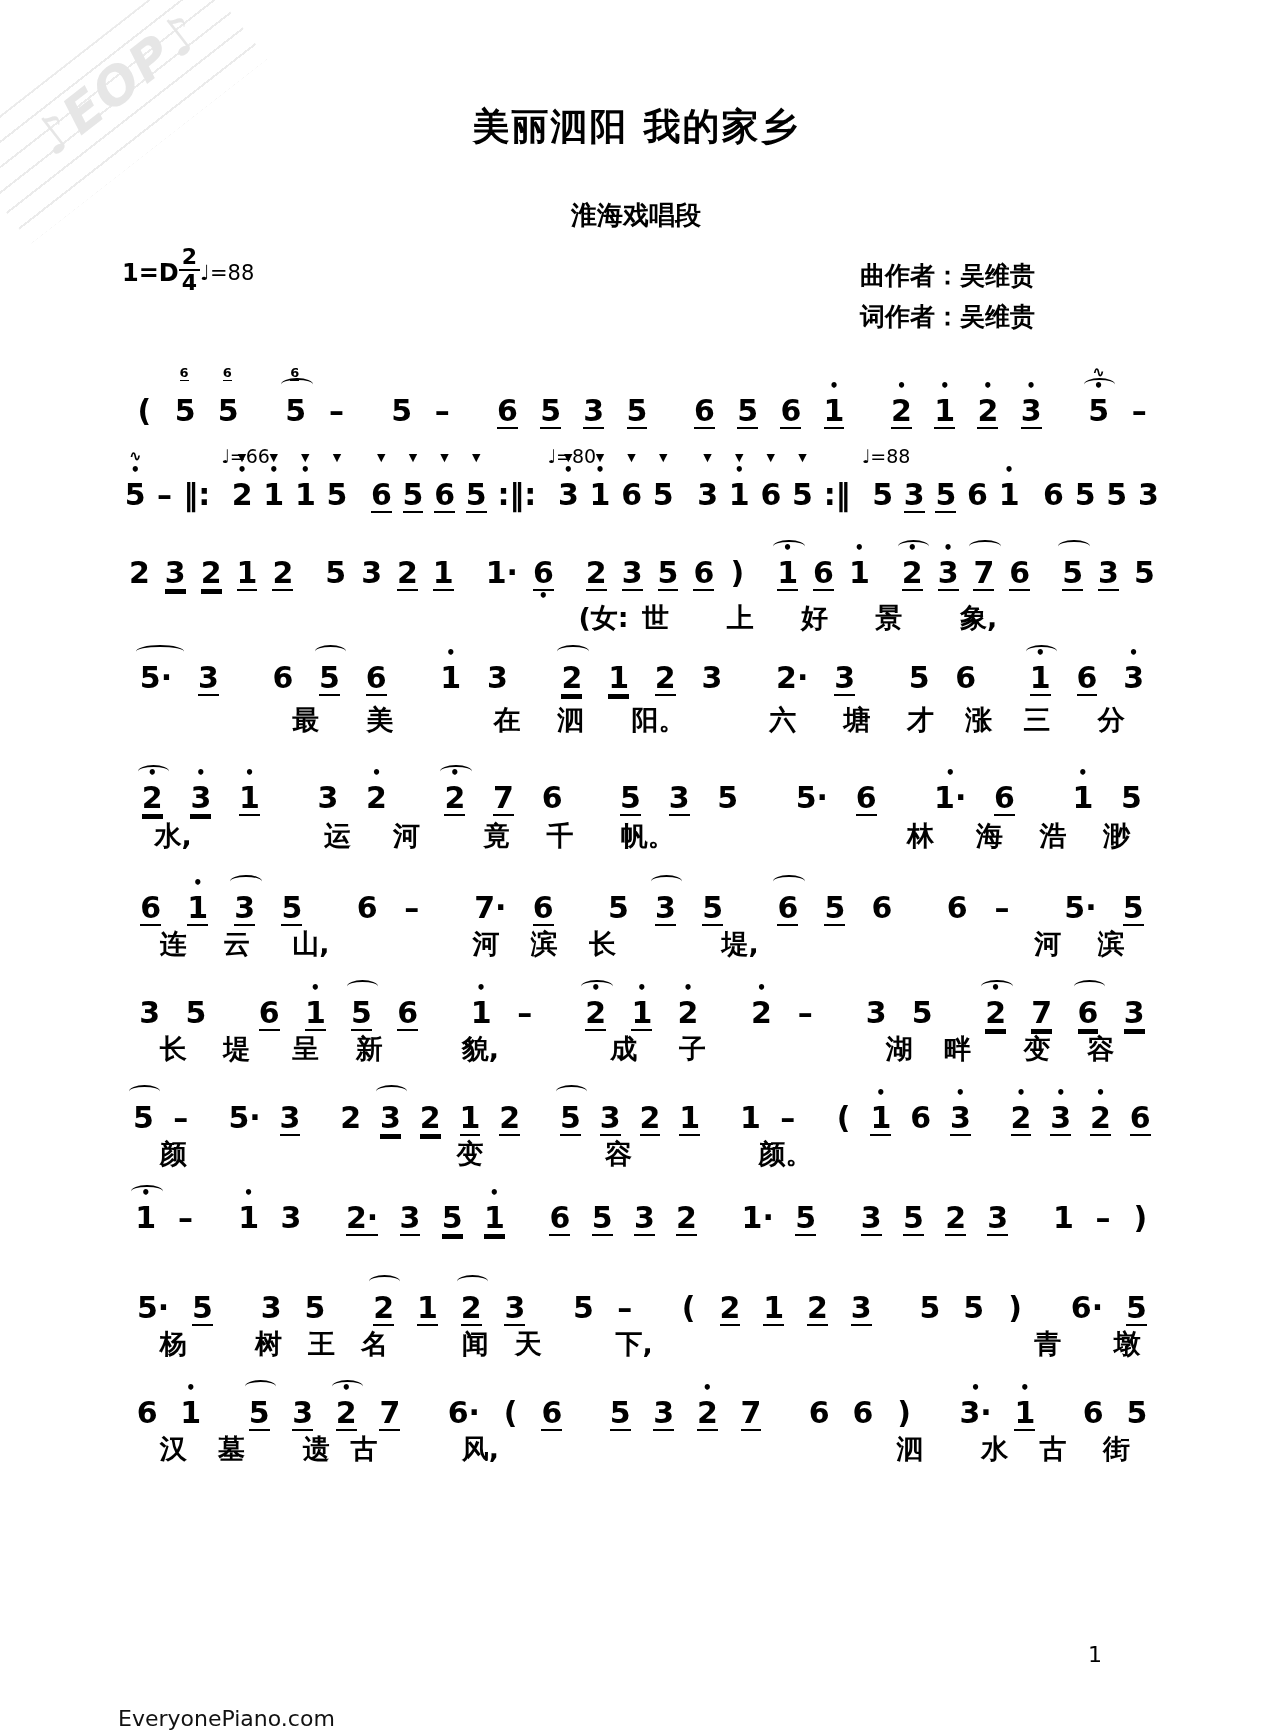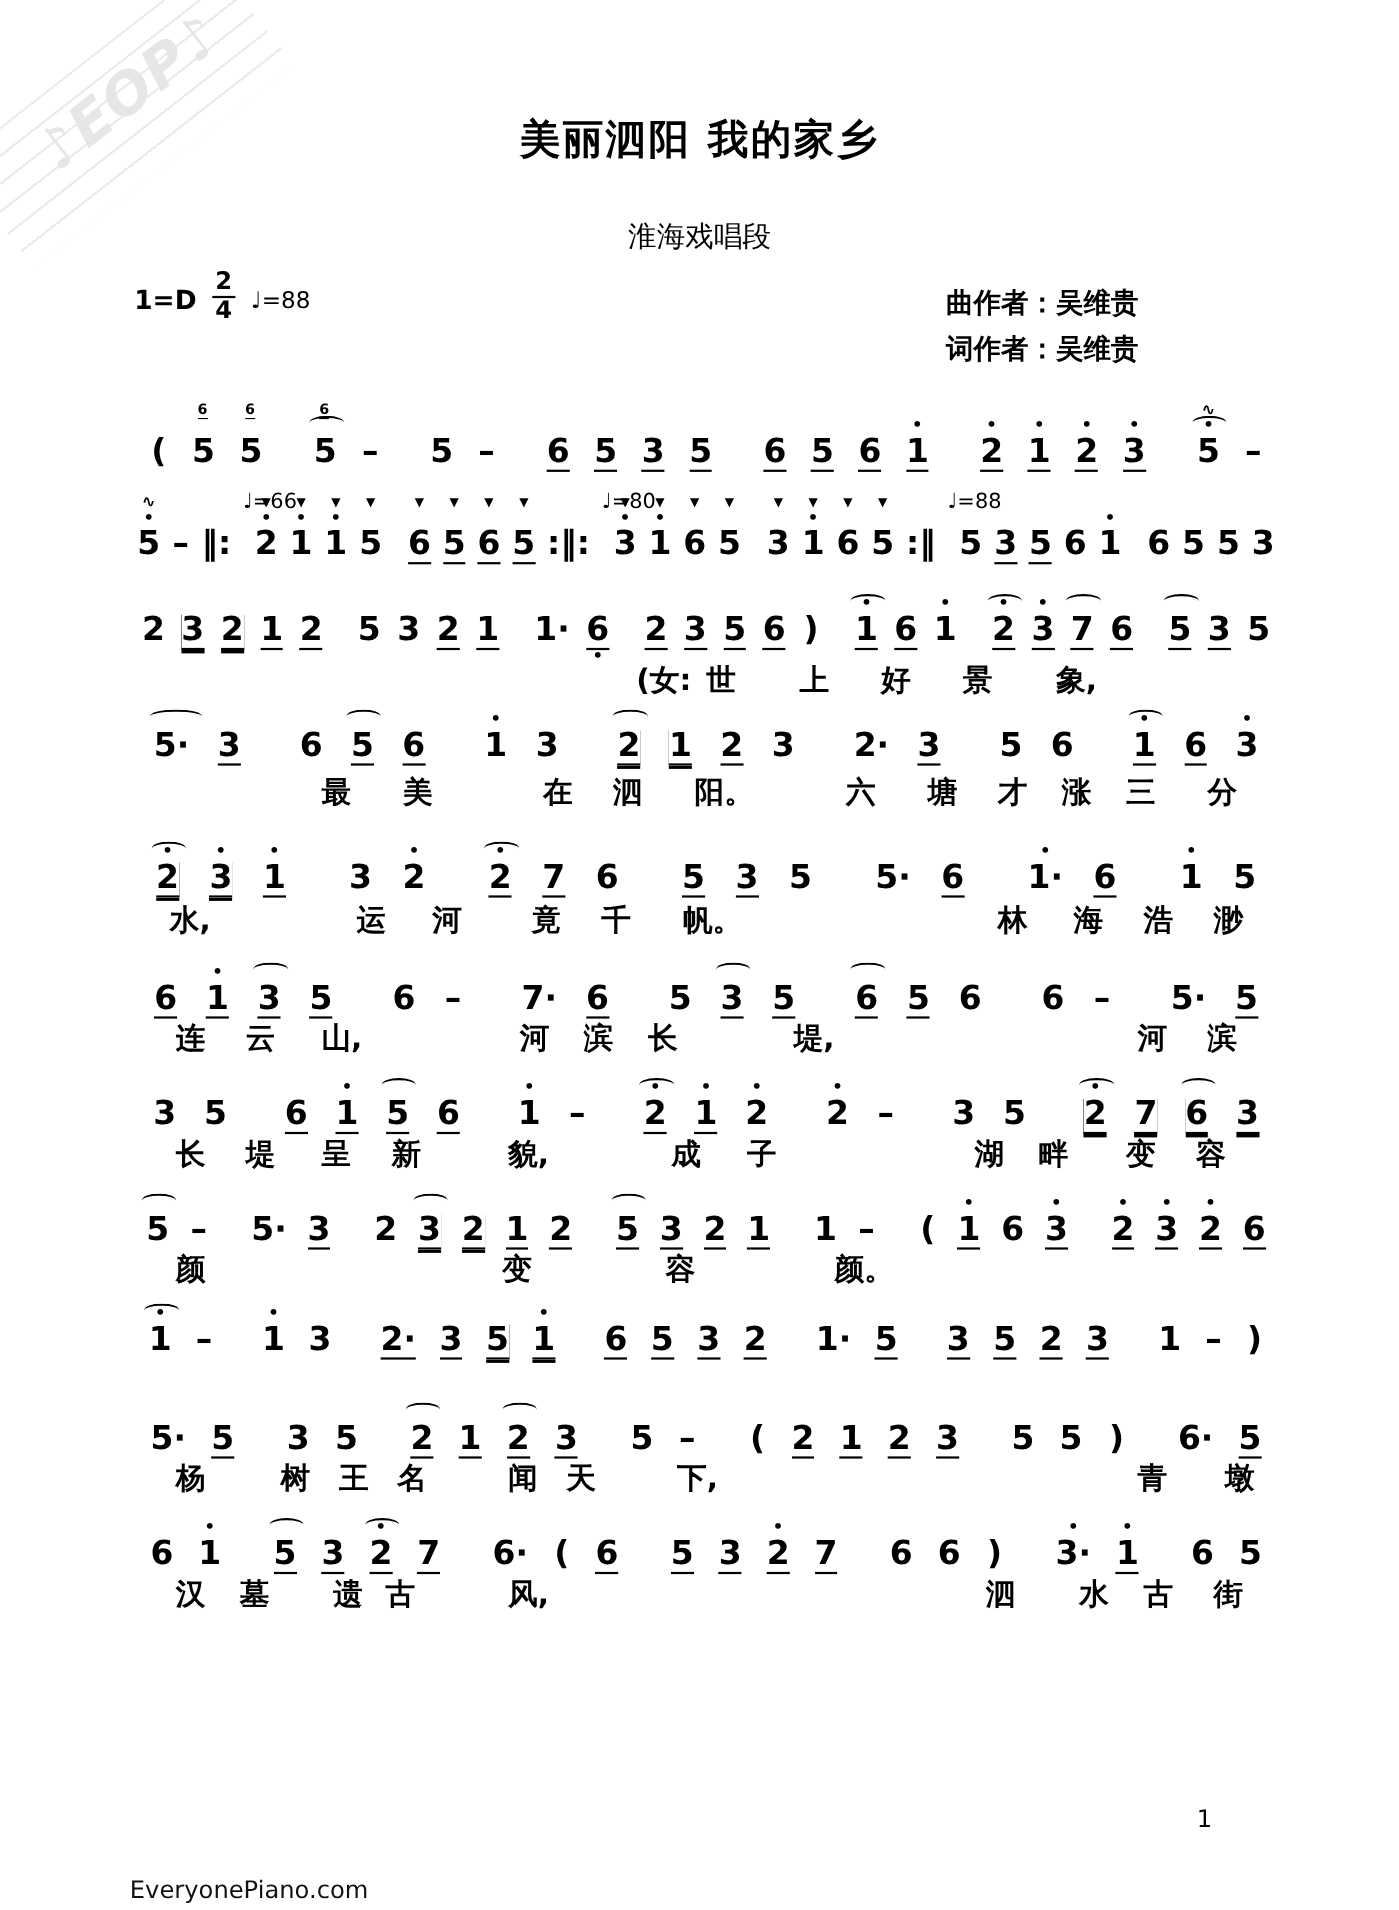--- a/index.html
+++ b/index.html
@@ -20,25 +20,25 @@
     position:absolute;left:70px;top:18px;font-size:52px;font-weight:bold;
     font-style:italic;color:#d2d2d2;letter-spacing:2px;
   }
   
   .title{
     position:absolute;top:102px;left:0;width:100%;text-align:center;
     font-size:37px;font-weight:bold;letter-spacing:2px;
   }
   .subtitle{
     position:absolute;top:198px;left:0;width:100%;text-align:center;
-    font-size:26px;font-weight:normal;
+    font-size:26px;font-weight:bold;
   }
   .keysig{
     position:absolute;left:122px;top:252px;font-size:24px;font-weight:bold;
-    display:flex;align-items:center;gap:14px;
+    display:flex;align-items:center;
   }
   .frac{display:inline-flex;flex-direction:column;align-items:center;line-height:1;margin-top:-6px;}
   .frac .n{font-size:22px;font-weight:bold;border-bottom:2px solid #000;padding:0 3px 1px;}
   .frac .d{font-size:22px;font-weight:bold;padding-top:1px;}
   .tempo-head{font-size:21px;font-weight:normal;}
   .credits{position:absolute;right:237px;top:255px;text-align:left;font-size:25px;font-weight:bold;line-height:41px;}
   
   #score{position:absolute;inset:0;}
   .mline{
     position:absolute;left:112px;right:100px;display:flex;

